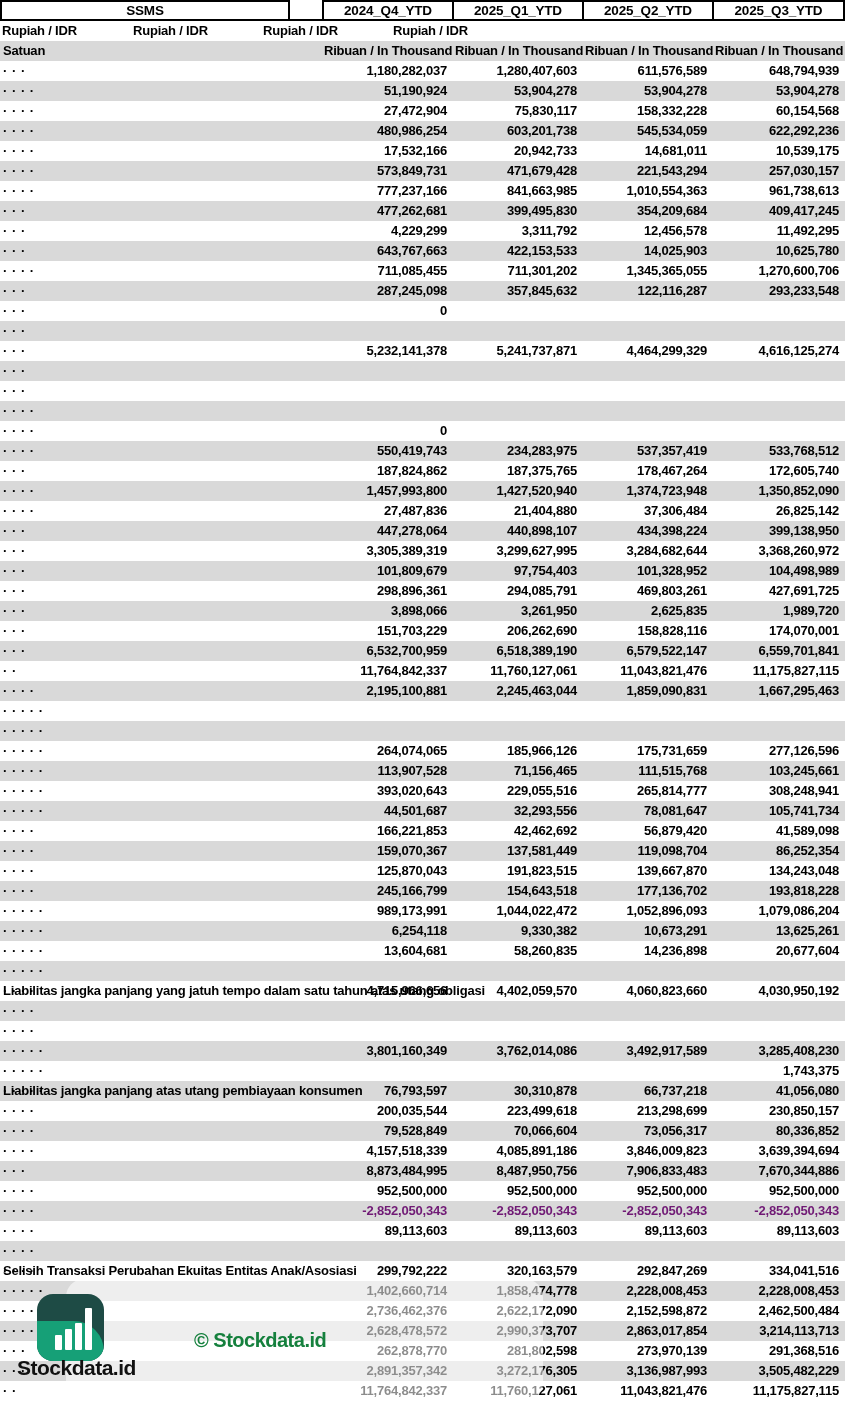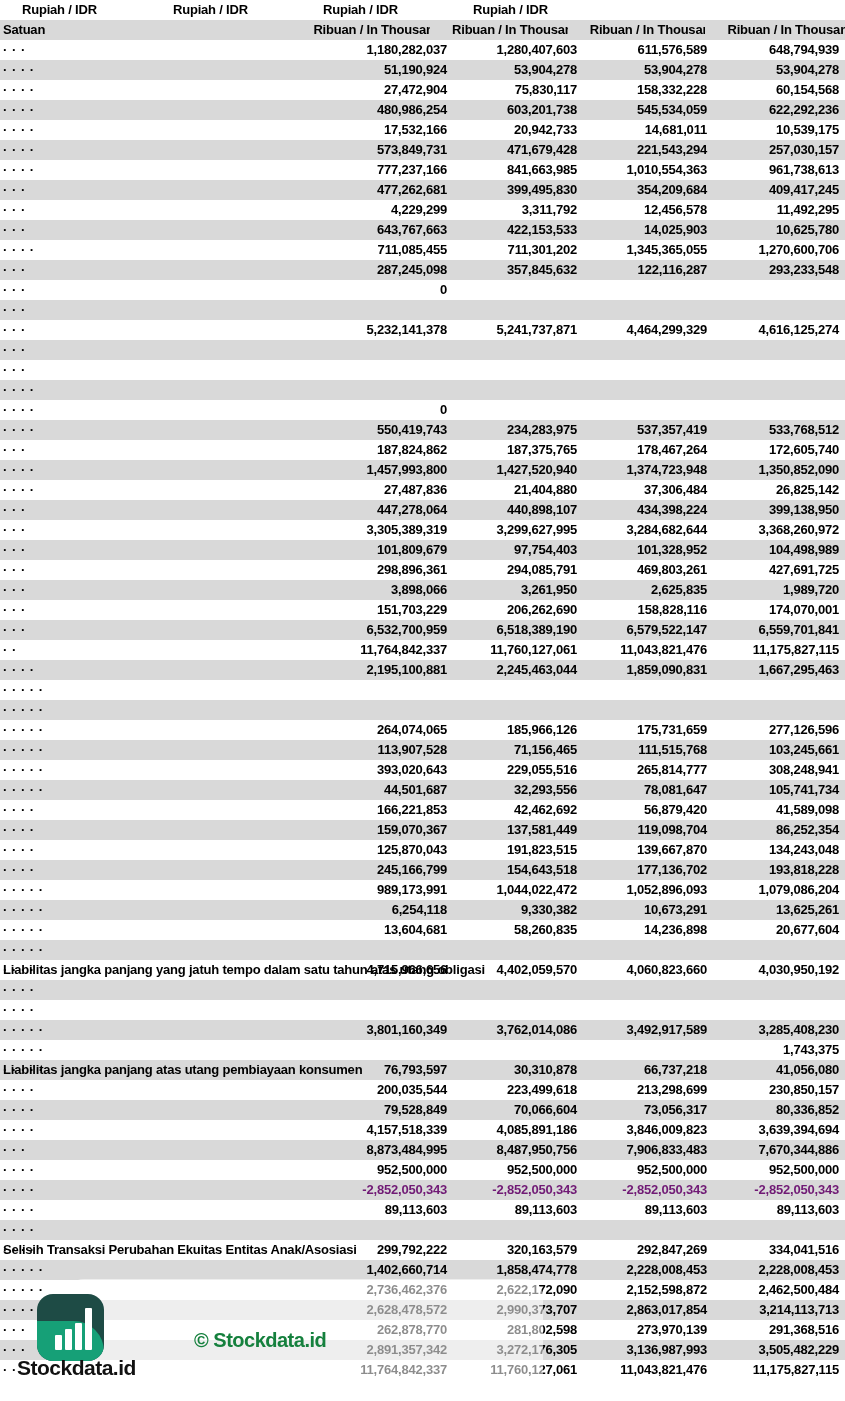--- a/index.html
+++ b/index.html
@@ -22,21 +22,21 @@
   .row{display:flex;height:20px;line-height:20px;background:#ffffff;}
   .row.gray{background:#d9d9d9;}
   .c{box-sizing:border-box;white-space:nowrap;overflow:hidden;}
   .c.label{width:322px;padding-left:3px;}
   .row.long .c.label{overflow:visible;}
   .c.val{text-align:right;padding-right:6px;}
   .c.v1{width:131px;}
   .c.v2{width:130px;}
   .c.v3{width:130px;}
   .c.v4{width:132px;}
-  .row.meta .c.val{text-align:left;padding-left:2px;padding-right:0;margin-left:20px;}
+  .row.meta .c.val{text-align:left;padding-left:2px;padding-right:0;}
   .neg{color:#701a75;}
   .dots{margin-right:3px;letter-spacing:0.5px;}
   
   .wm-box{position:absolute;left:66px;top:1279px;width:477px;height:122px;
           background:rgba(255,255,255,0.55);border-radius:18px;pointer-events:none;}
   .logo{position:absolute;left:37px;top:1294px;width:67px;height:67px;border-radius:16px;
         background:#1e4b45;overflow:hidden;}
   .logo .leaf{position:absolute;left:0;bottom:0;width:100%;height:60%;
         background:#16a077;border-radius:0 44px 14px 14px;}
   .logo .bar{position:absolute;bottom:11px;width:7px;background:#ffffff;border-radius:1px;}
@@ -47,20 +47,30 @@
   .wm-wordmark{position:absolute;left:17px;top:1356px;font-size:21px;font-weight:700;
         color:#111;letter-spacing:-0.5px;}
   .wm-copy{position:absolute;left:194px;top:1329px;font-size:20px;font-weight:700;
         color:#15803d;letter-spacing:-0.5px;}
 </style>
 </head>
 <body>
 
 <div id="screen">
 
+  <div class="hrow">
+    <div class="hcell company">
+        <span>SSMS</span>
+      </div>
+    <div class="hgap"></div>
+    <div class="hcell period">2024_Q4_YTD</div>
+    <div class="hcell period">2025_Q1_YTD</div>
+    <div class="hcell period">2025_Q2_YTD</div>
+    <div class="hcell period">2025_Q3_YTD</div>
+  </div>
 
   <div id="table-body">
       <div class="row meta">
         <div class="c val v1">Rupiah / IDR</div>
         <div class="c val v2">Rupiah / IDR</div>
         <div class="c val v3">Rupiah / IDR</div>
         <div class="c val v4">Rupiah / IDR</div>
       </div>
       <div class="row gray meta">
         <div class="c label">

